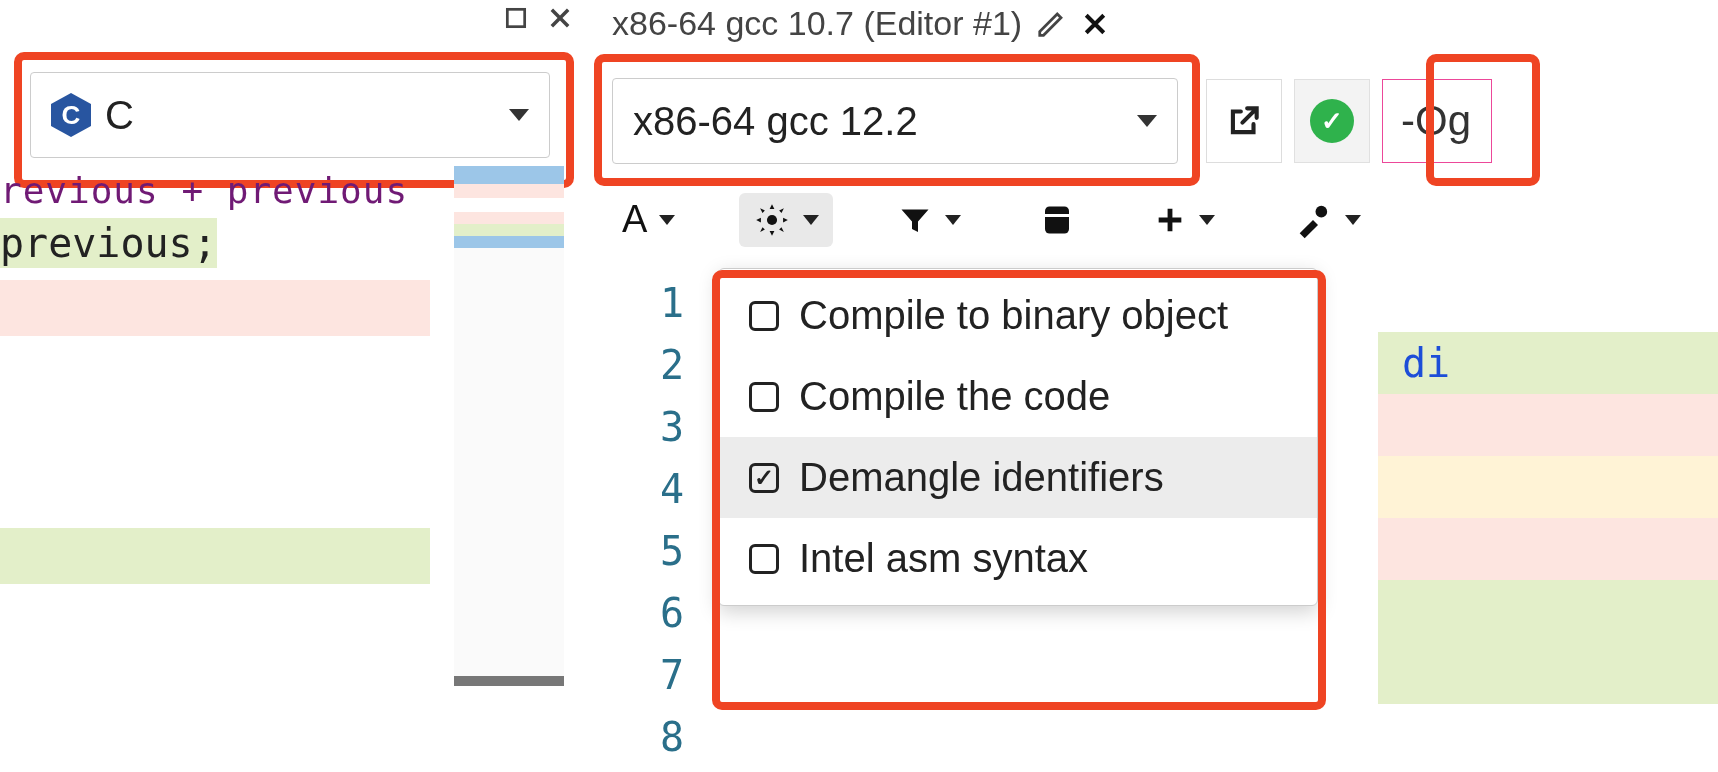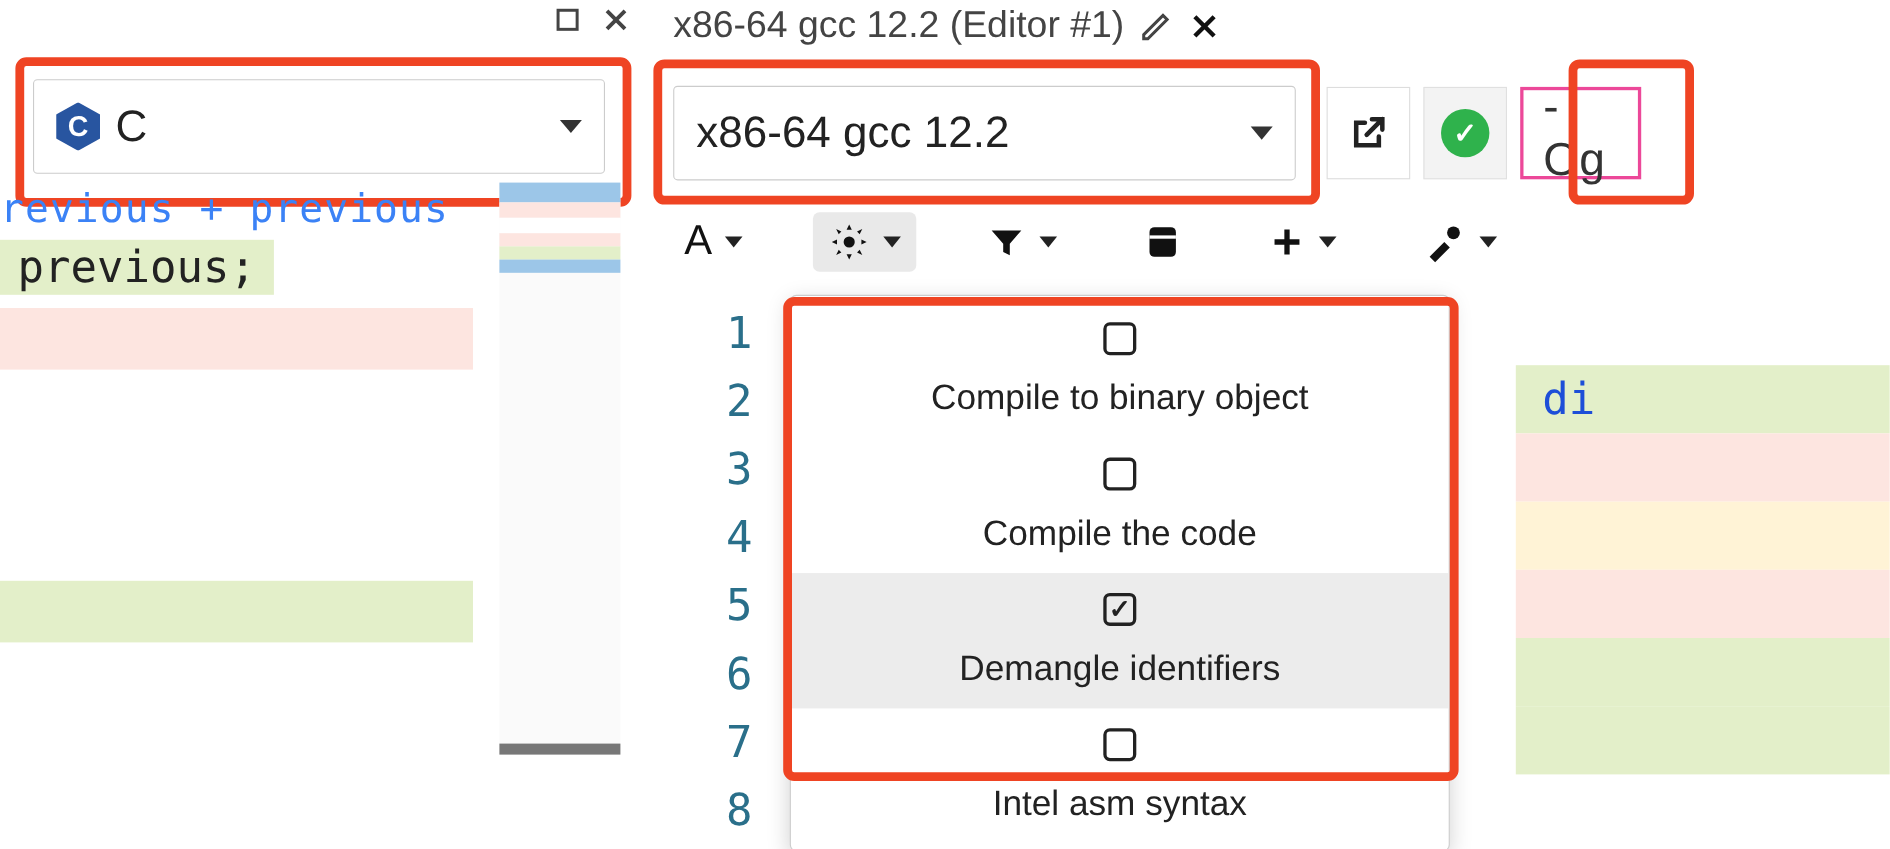--- a/index.html
+++ b/index.html
@@ -64,30 +64,30 @@
     background:#2855a0;
     clip-path: polygon(50% 0, 100% 25%, 100% 75%, 50% 100%, 0 75%, 0 25%);
     display:flex; align-items:center; justify-content:center;
     color:#fff; font-weight:700; font-size:26px;
   }
 
   
   .code-frag1 {
     position:absolute; top:170px; left:0;
     font-family: ui-monospace, Menlo, Consolas, monospace;
-    font-size: 36px; color:#3b82f6;
+    font-size: 36px; color:#701a75;
     letter-spacing: 1px;
     white-space: pre;
   }
   .code-frag2 {
     position:absolute; top:218px; left:0;
     font-family: ui-monospace, Menlo, Consolas, monospace;
     font-size: 40px; color:#222;
     background: #e3efc9;
-    padding: 2px 16px;
+    padding: 2px 0;
     white-space: pre;
   }
   .leftstripe {
     position:absolute; left:0; height:56px; width:430px;
   }
   .leftstripe.pink { background:#fde5e0; }
   .leftstripe.green { background:#e3efc9; }
 
   
   .minimap {
@@ -127,21 +127,21 @@
     margin-left:12px;
     font-size:38px; color:#333;
   }
   .btn.green-circle { background:#f3f3f3; border-color:#e0e0e0; }
   .circle-ok {
     width:44px; height:44px; border-radius:50%;
     background:#2fb24c; display:flex; align-items:center; justify-content:center;
     color:#fff; font-size:26px; font-weight:700;
   }
   .flag-input {
-    height:84px; background:#fff; border:3px solid #ec4899;
+    height:84px; background:#fff; border:1px solid #ec4899;
     display:flex; align-items:center; padding:0 18px;
     font-size:42px; color:#333;
   }
 
   
   .toolbar2 {
     position:absolute; top:190px; left:26px;
     display:flex; align-items:center; gap:50px;
     font-size:34px; color:#111;
   }
@@ -183,21 +183,21 @@
     width:600px;
     background:#fff;
     border:1px solid #ccc;
     box-shadow: 0 6px 20px rgba(0,0,0,.18);
     border-radius:6px;
     padding: 6px 0;
   }
   .settings-item {
     display:flex; align-items:center; gap:20px;
     padding: 18px 30px;
-    font-size:32px; color:#222;flex-direction:column;
+    font-size:40px; color:#222;
   }
   .settings-item.hovered { background:#ececec; }
   .chk {
     width:30px; height:30px; border:3px solid #222; border-radius:6px;
     display:flex; align-items:center; justify-content:center;
     flex-shrink:0;
   }
   .chk.checked::after {
     content:"✓"; font-size:24px; color:#222; font-weight:700;
   }
@@ -246,21 +246,21 @@
       <div class="mm-band mm4"></div>
       <div class="mm-band mm5"></div>
       <div class="mm-band mm6"></div>
       <div class="mm-bar"></div>
     </div>
   </div>
 
   <div class="right-pane">
 
     <div class="tab-row">
-      <span class="tab-label">x86-64 gcc 12.2 (Editor #1)</span>
+      <span class="tab-label">x86-64 gcc 10.7 (Editor #1)</span>
       <span class="pencil">
         <svg width="30" height="30" viewBox="0 0 24 24">
             <path d="M3 21 L6 21 L20 7 L17 4 L3 18 Z" fill="none" stroke="#444" stroke-width="2.2"></path>
           </svg>
       </span>
       <span class="close-x">
         <svg width="30" height="30" viewBox="0 0 24 24">
             <path d="M5 5 L19 19 M19 5 L5 19" stroke="#111" stroke-width="3.2" fill="none"></path>
           </svg>
       </span>

